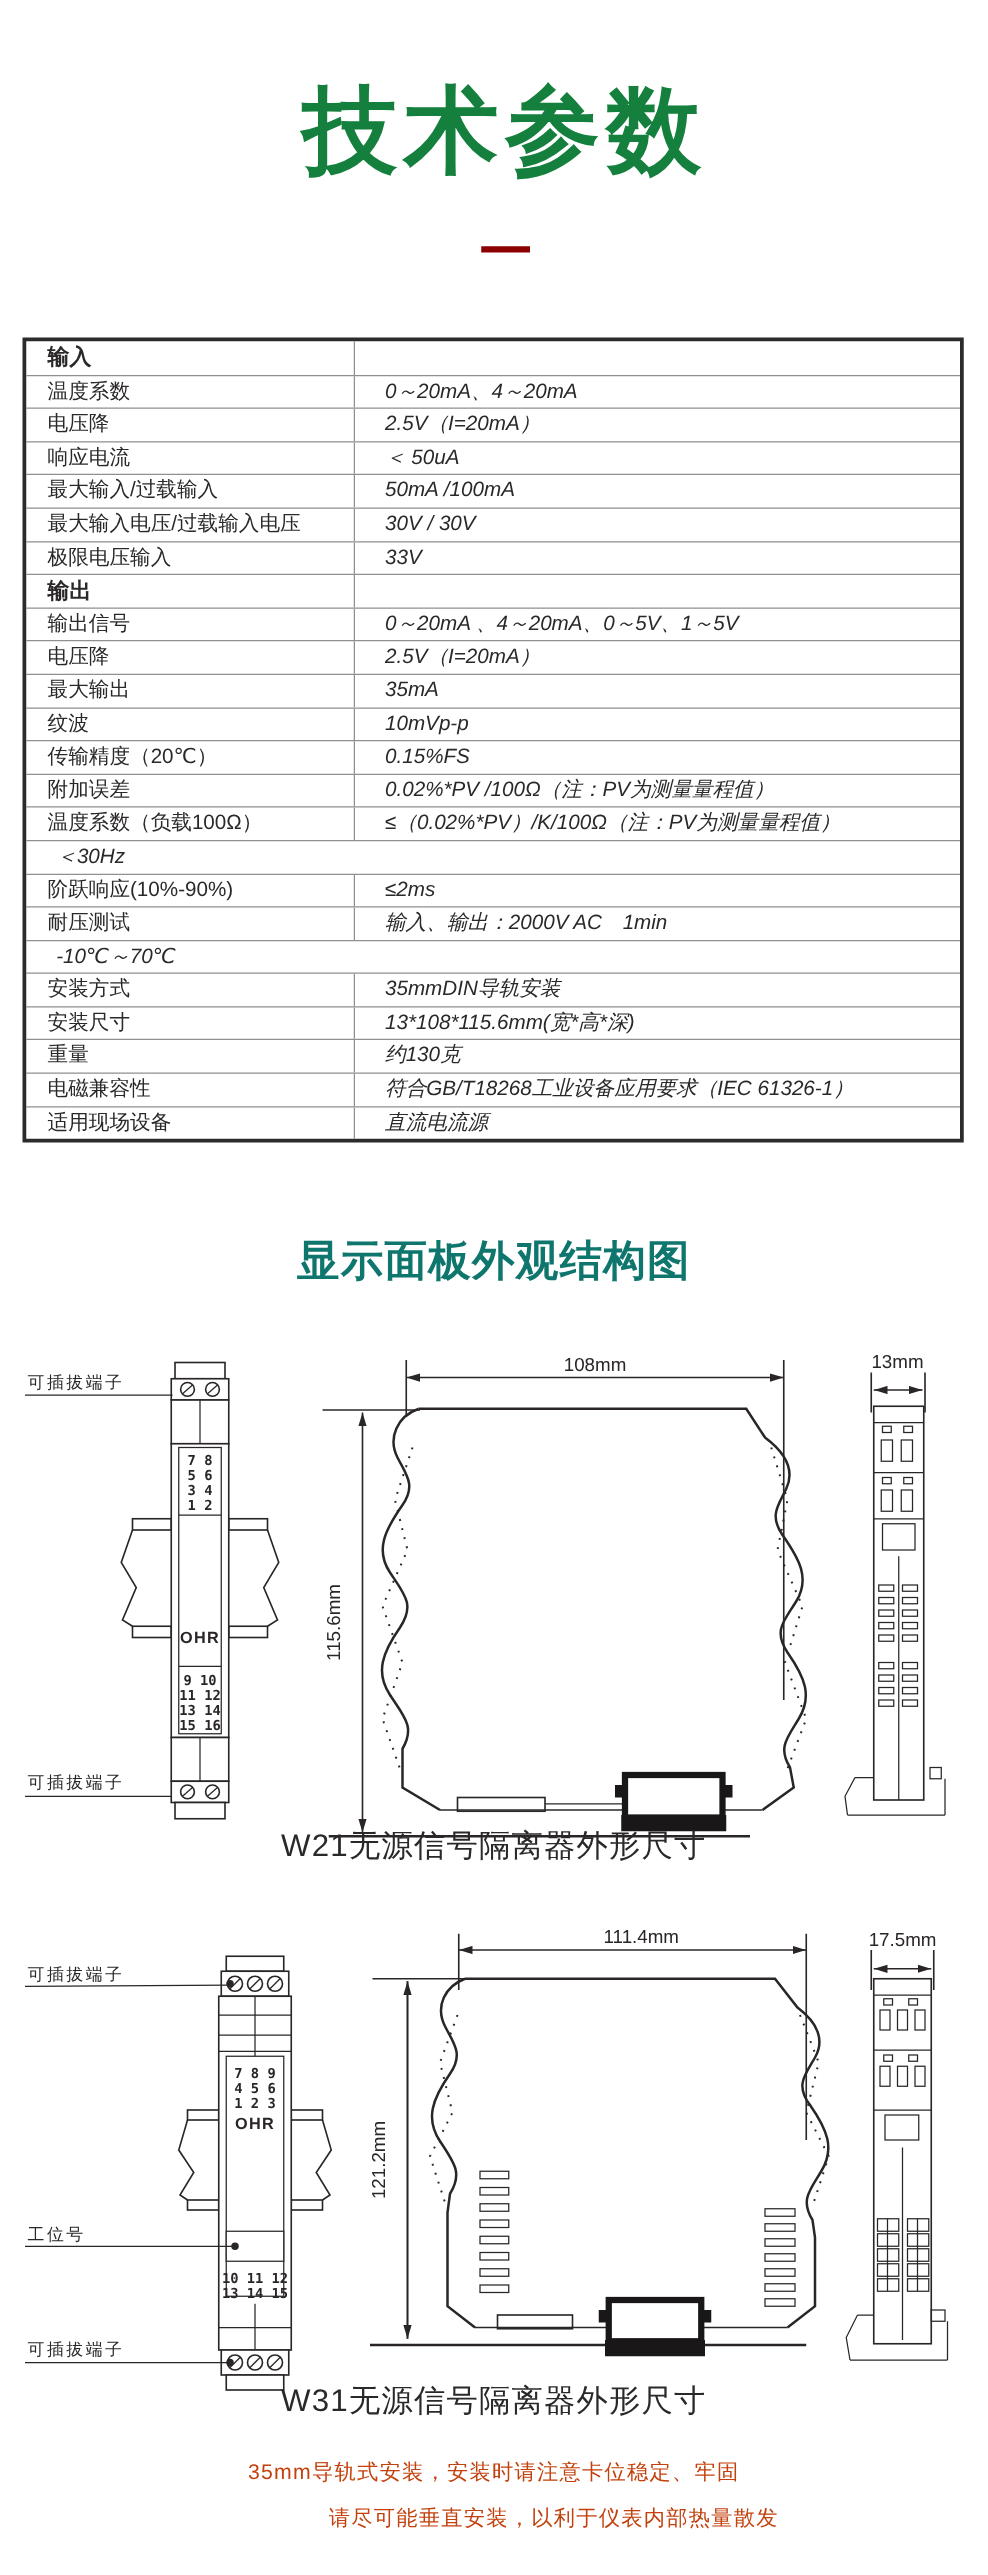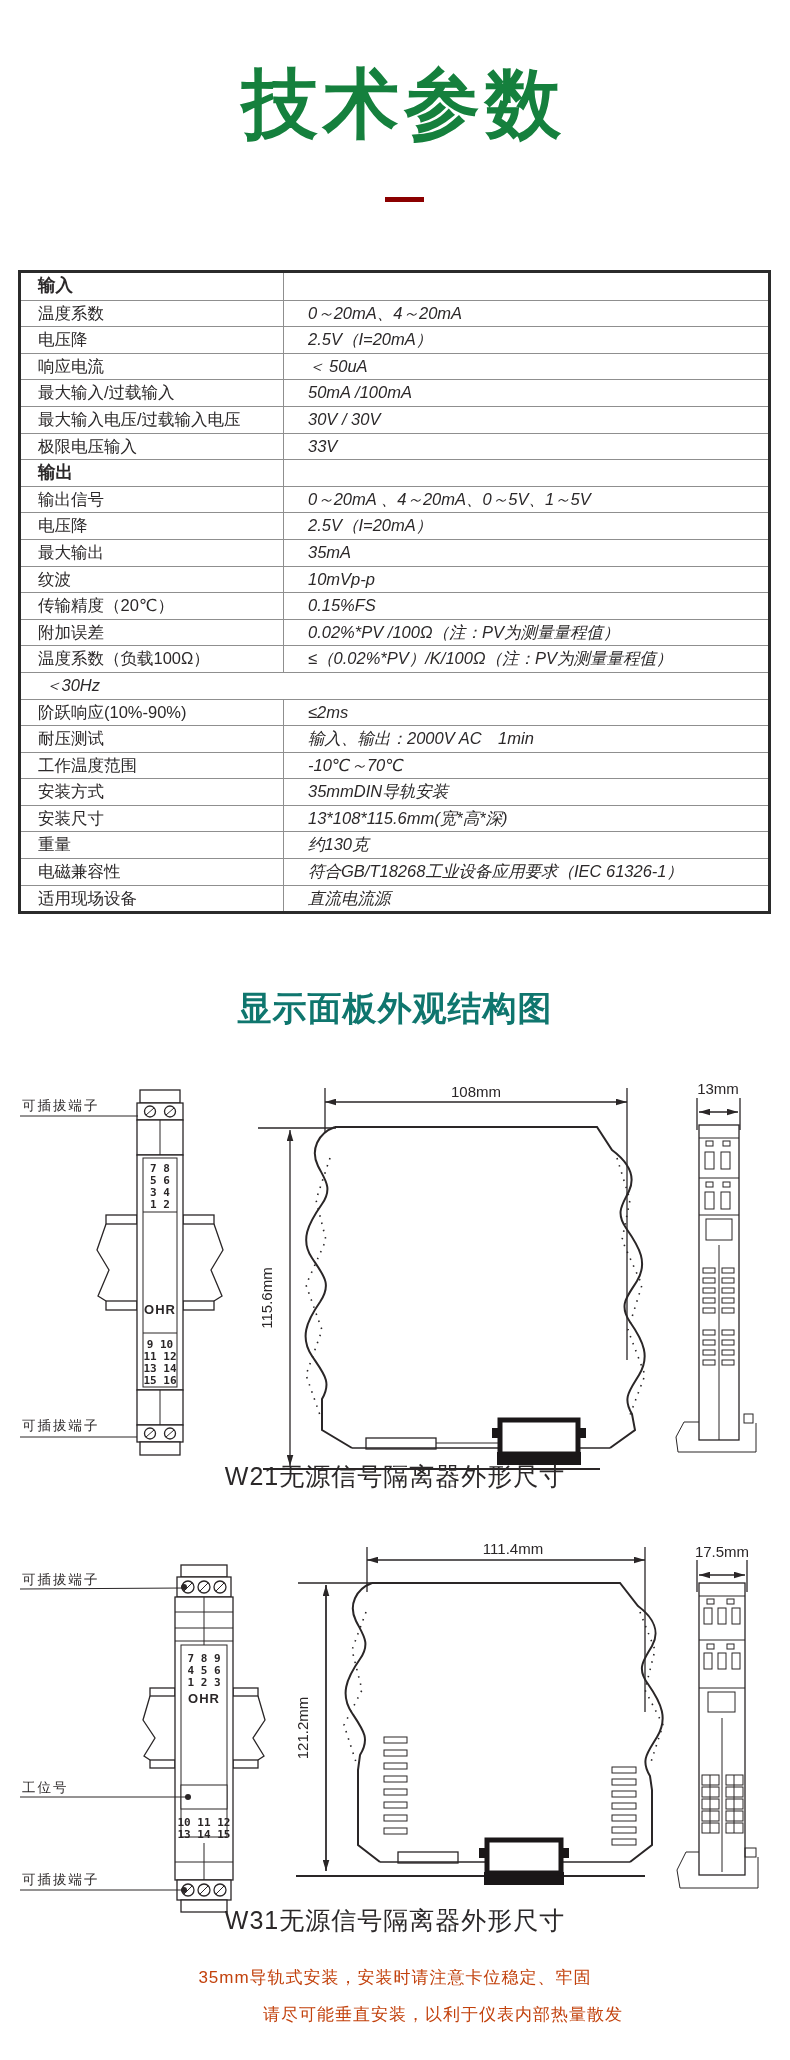--- a/index.html
+++ b/index.html
@@ -113,21 +113,20 @@
       </div>
       <div class="spec-row">
         <div class="cell label">阶跃响应(10%-90%)</div>
         <div class="cell value">≤2ms</div>
       </div>
       <div class="spec-row">
         <div class="cell label">耐压测试</div>
         <div class="cell value">输入、输出：2000V AC　1min</div>
       </div>
       <div class="spec-row">
-        <div class="cell label">工作温度范围</div>
         <div class="cell value">-10℃～70℃</div>
       </div>
       <div class="spec-row">
         <div class="cell label">安装方式</div>
         <div class="cell value">35mmDIN导轨安装</div>
       </div>
       <div class="spec-row">
         <div class="cell label">安装尺寸</div>
         <div class="cell value">13*108*115.6mm(宽*高*深)</div>
       </div>

